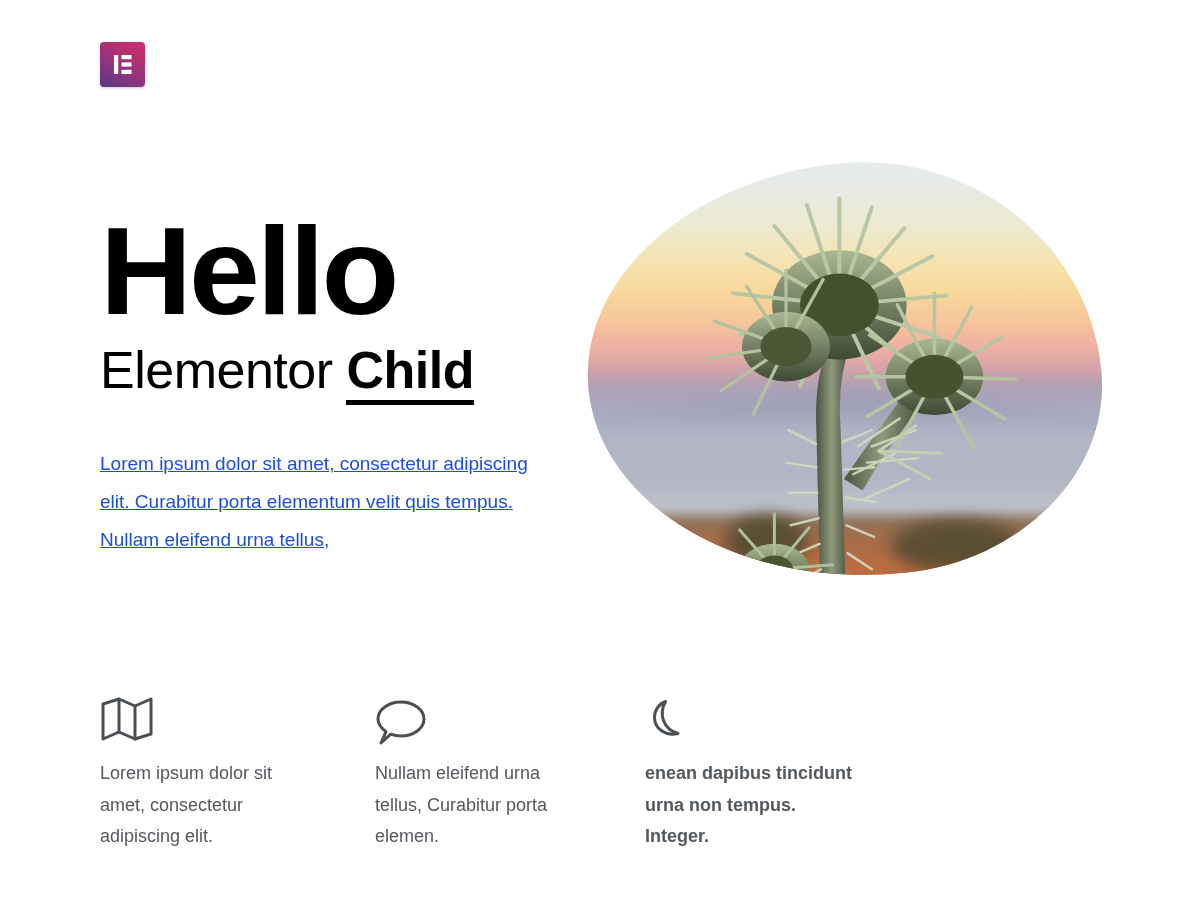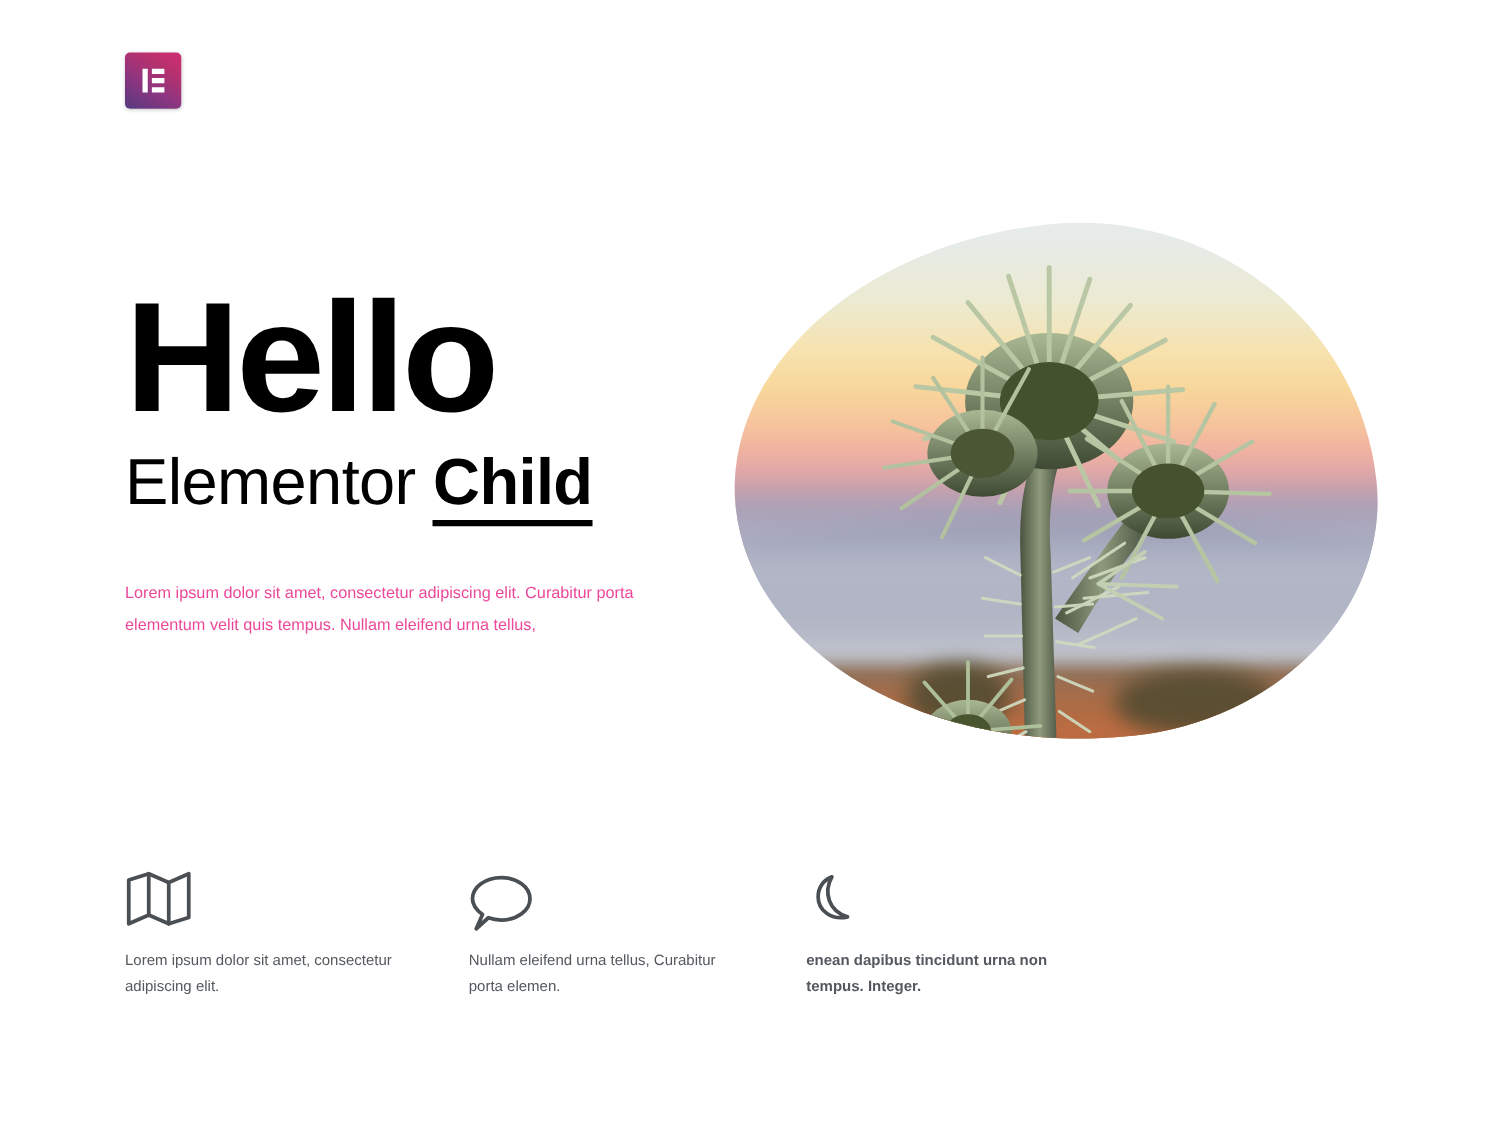--- a/index.html
+++ b/index.html
@@ -43,21 +43,21 @@
     display: block;
     position: relative;
   }
 
   .logo-mark svg { display: block; }
 
   
   .hero {
     position: absolute;
     left: 0;
-    top: 166px;
+    top: 150px;
     width: 1200px;
     height: 440px;
   }
 
   .hero-text {
     position: absolute;
     left: 100px;
     top: 58px;
     width: 470px;
   }
@@ -86,25 +86,26 @@
   }
 
   .hero-subtitle .accent {
     font-weight: 700;
     border-bottom: 5px solid #000000;
     padding-bottom: 1px;
     letter-spacing: -0.5px;
   }
 
   .hero-paragraph {
-    font-size: 13px;
+    font-size: 19px;
     line-height: 2.0;
-    color: #ec4899;
+    color: #1d4ed8;
     width: 430px;
     font-weight: 400;
+    text-decoration: underline;
   }
 
   
   .hero-media {
     position: absolute;
     left: 588px;
     top: 14px;
     width: 512px;
     height: 414px;
   }
@@ -228,21 +229,21 @@
     display: flex;
     align-items: center;
     color: #4a4f54;
   }
 
   .feature-icon svg { display: block; }
 
   .feature-icon.lowered { padding-top: 8px; }
 
   .feature-text {
-    font-size: 12px;
+    font-size: 18px;
     line-height: 1.75;
     color: #54595f;
     margin-top: 8px;
     width: 215px;
     white-space: pre-line;
   }
 </style>
 </head>
 <body>
 

